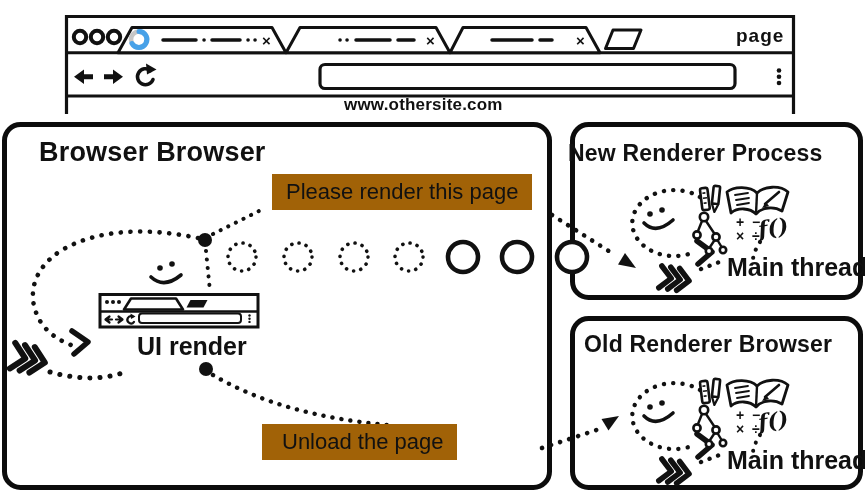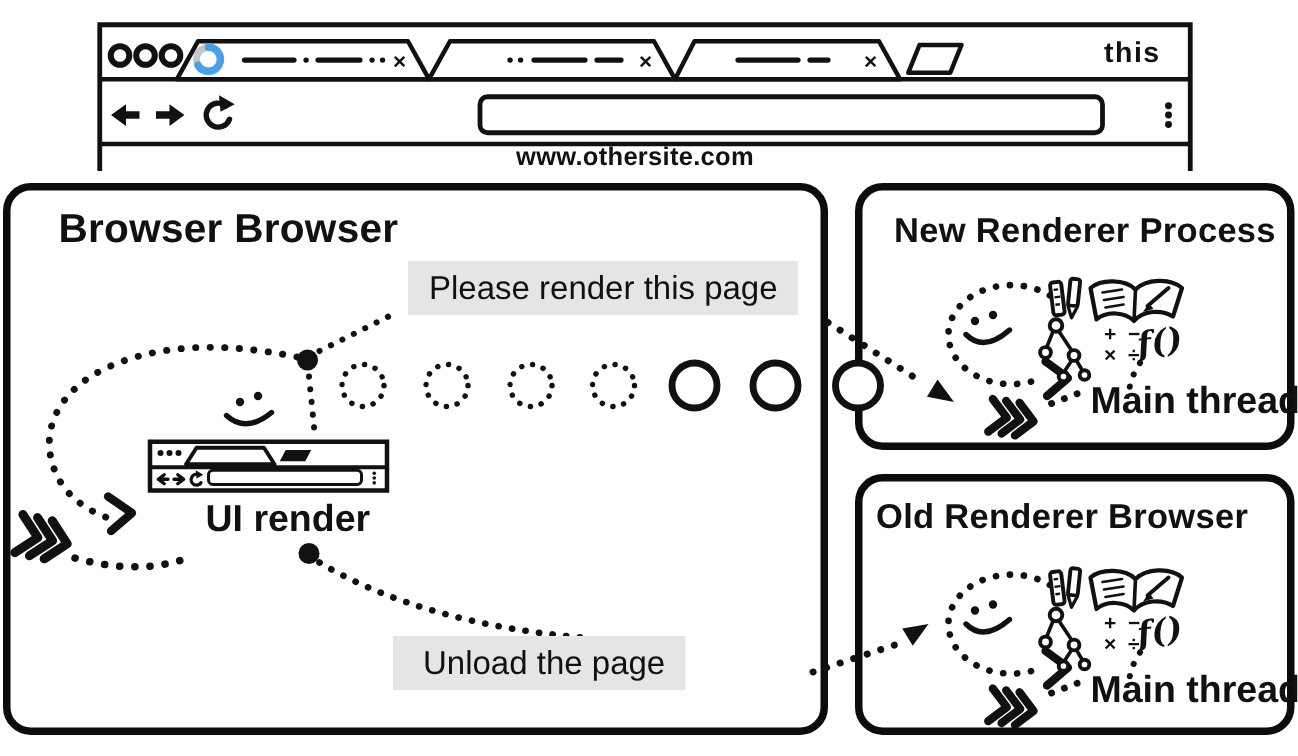--- a/index.html
+++ b/index.html
@@ -3,21 +3,21 @@
 <meta charset="utf-8">
 <style>
   html,body{margin:0;padding:0;background:#ffffff;}
   body{font-family:"Liberation Sans", sans-serif;color:#111111;}
   #canvas{position:relative;width:865px;height:504px;background:#ffffff;overflow:hidden;}
   #scene{position:absolute;left:0;top:0;z-index:1;}
   .t{position:absolute;z-index:3;white-space:nowrap;color:#111111;line-height:1.1;}
   .title-lg{font-size:27px;font-weight:bold;letter-spacing:.2px;}
   .title-md{font-size:23px;font-weight:bold;letter-spacing:.2px;}
   .thread{font-size:25px;font-weight:600;}
-  .msg{background:#e5e5e5;font-size:22px;font-weight:500;padding:6px 14px;z-index:4;}
+  .msg{background:#a16207;font-size:22px;font-weight:500;padding:6px 14px;z-index:4;}
   .brand{font-size:19px;font-weight:bold;letter-spacing:1px;}
   .url{font-size:17px;font-weight:600;letter-spacing:.2px;}
   svg text{font-family:"Liberation Sans", sans-serif;}
   .fnk{font-family:"DejaVu Serif", serif;font-style:italic;font-weight:bold;}
 </style>
 </head>
 <body>
 
 <div id="canvas">
 
@@ -190,25 +190,25 @@
   </g>
   <g>
     <path d="M 542 448 L 598 429.5" fill="none" stroke="#111" stroke-width="4.6" stroke-linecap="round" stroke-dasharray="0.1 9.4"></path>
     <polygon points="619,416 608.5,430.5 601.5,419" fill="#111"></polygon>
   </g>
 
   <use href="#renderer-guts"></use>
   <use href="#renderer-guts" transform="translate(0,193)"></use>
 </svg>
 
-<div class="t brand" style="left:736px;top:26px;">this</div>
+<div class="t brand" style="left:736px;top:26px;">page</div>
 <div class="t url" style="left:344px;top:68px;margin-top:28px;">www.othersite.com</div>
 
 <div class="t title-lg" style="left:39px;top:138px;">Browser Browser</div>
-<div class="t title-md" style="left:568px;top:141px;margin-left:28px;">New Renderer Process</div>
+<div class="t title-md" style="left:568px;top:141px;">New Renderer Process</div>
 <div class="t title-md" style="left:584px;top:332px;">Old Renderer Browser</div>
 
 <div class="t thread" style="left:137px;top:333px;">UI render</div>
 <div class="t thread" style="left:727px;top:254px;">Main thread</div>
 <div class="t thread" style="left:727px;top:447px;">Main thread</div>
 
 <div class="t msg" style="left:272px;top:174px;">Please render this page</div>
 <div class="t msg" style="left:262px;top:424px;padding-left:20px;">Unload the page</div>
 
 </div>

